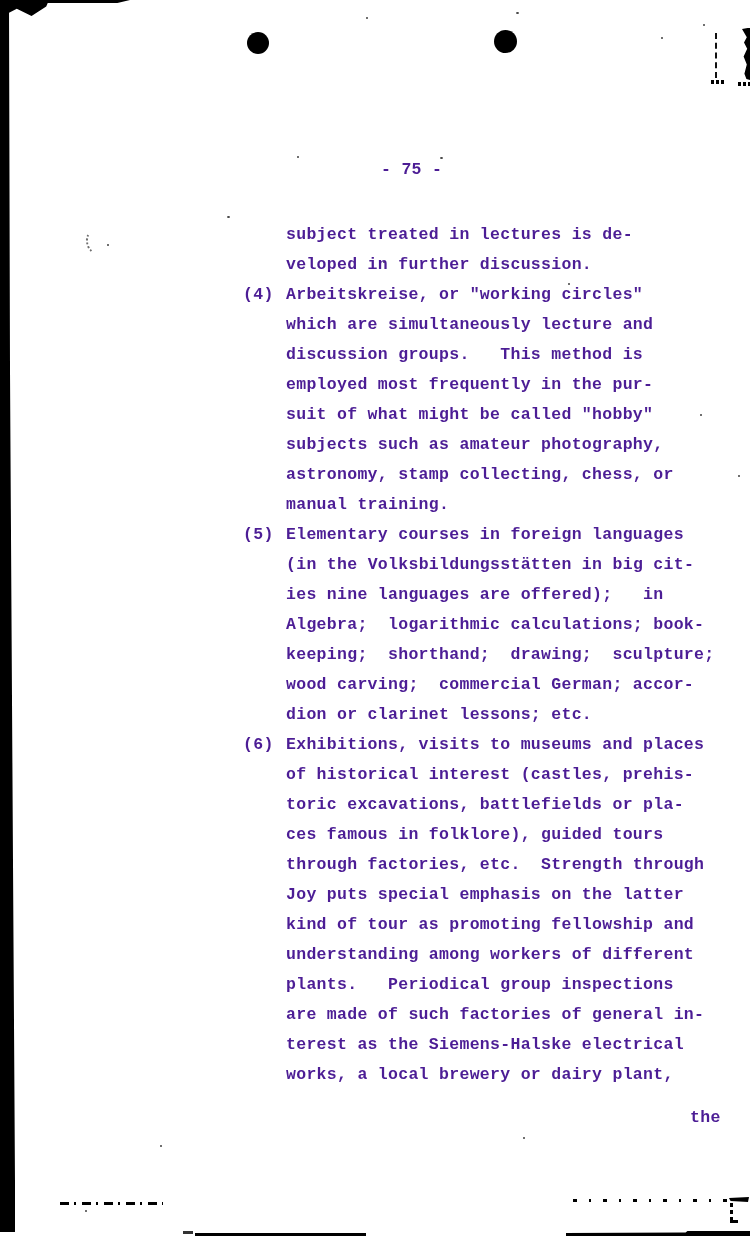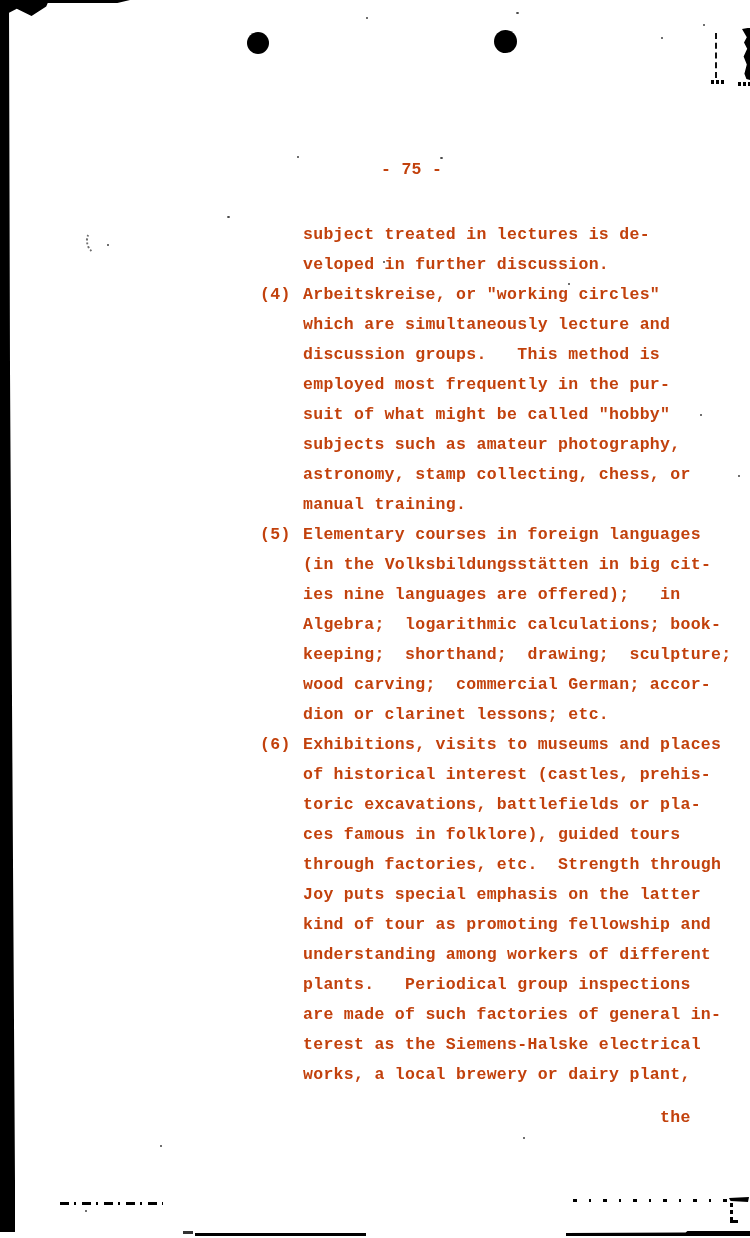--- a/index.html
+++ b/index.html
@@ -9,30 +9,30 @@
     background:#ffffff;
     overflow:hidden;
     font-family:"Liberation Mono","DejaVu Sans Mono",monospace;
     color:#000;
   }
   .typed {
     font-size:16.5px;
     font-weight:bold;
     letter-spacing:0.3px;
     white-space:pre;
-    color:#c2410c;
+    color:#4c1d95;
   }
   
   .page-number { position:absolute; left:381px; top:160px; }
   
-  .text-area { position:absolute; left:303px; top:220px; width:430px; }
+  .text-area { position:absolute; left:286px; top:220px; width:430px; }
   .row { position:relative; height:30px; line-height:30px; }
   .marker { position:absolute; left:-43px; top:0; }
   .u { text-underline-offset:3px; text-decoration-thickness:1.5px; }
-  .catchword { position:absolute; left:660px; top:1103px; line-height:30px; }
+  .catchword { position:absolute; left:690px; top:1103px; line-height:30px; }
 
   
   .edge-bar-left {
     position:absolute; left:0; top:0; width:16px; height:1232px; background:#000;
     clip-path:polygon(0 0, 9px 0, 10px 30%, 13px 70%, 15px 96%, 15px 100%, 0 100%);
   }
   .blob-top-left {
     position:absolute; left:3px; top:0; width:46px; height:16px; background:#000;
     clip-path:polygon(0 15%, 12% 0, 100% 0, 94% 40%, 62% 100%, 30% 55%, 10% 85%);
   }

